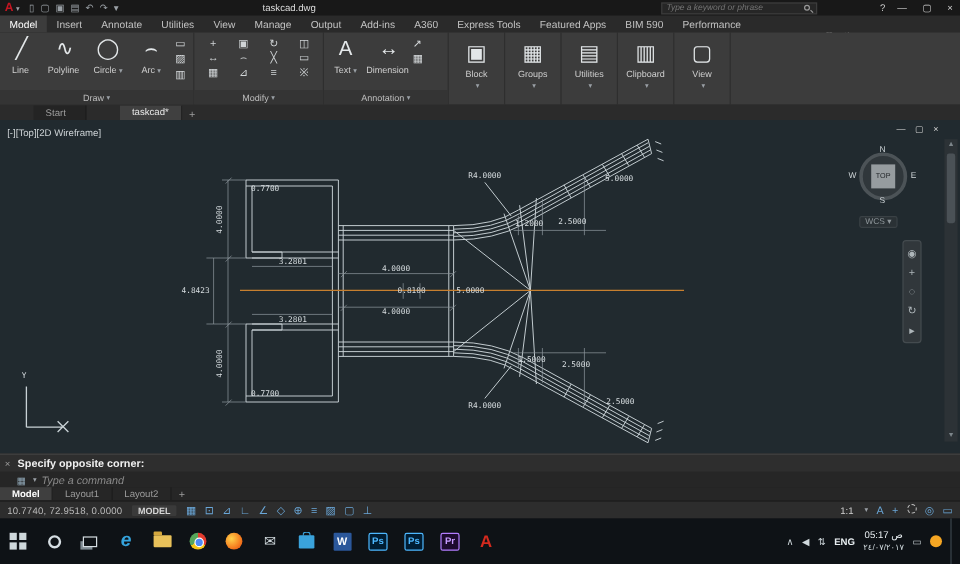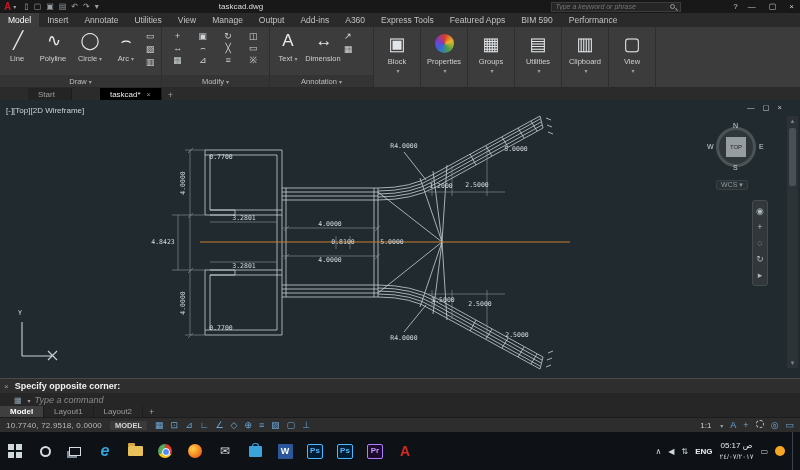--- a/index.html
+++ b/index.html
@@ -43,21 +43,21 @@
   .micon{font-size:9px;color:#d0d4d6;line-height:11px;text-align:center;}
   .pfoot{position:absolute;bottom:0;left:0;width:100%;height:12px;background:#343434;font-size:7.5px;color:#bdbdbd;display:flex;align-items:center;justify-content:center;}
   .bigpanels{display:flex;}
   .bigpanel{width:47px;height:61px;border-right:1px solid #2e2e2e;display:flex;flex-direction:column;align-items:center;padding-top:4px;}
   .big-icon{height:26px;font-size:18px;color:#e2e6e8;display:flex;align-items:center;justify-content:center;}
   .icon-layers .big-icon{width:16px;height:3px;background:#ddd;box-shadow:0 5px 0 #b5b5b5,0 10px 0 #8d8d8d;margin:4px 0 12px 0;font-size:0;}
   .icon-colorwheel .big-icon{width:19px;height:19px;border-radius:50%;margin:3px 0 4px 0;background:conic-gradient(#d23b2e,#e8b52c,#4f9e45,#2e6fd2,#7a3bd2,#d23b2e);font-size:0;}
   
   .filetabs{position:absolute;top:88px;left:0;width:800px;height:12px;background:#2b2b2b;display:flex;align-items:flex-end;font-size:8px;}
   .ftab{padding:1px 10px;background:#242424;color:#9f9f9f;border-right:1px solid #1d1d1d;display:flex;gap:6px;align-items:center;height:12px;margin-left:28px;}
-  .ftab.active{background:#000000;color:#e8e8e8;}
+  .ftab.active{background:#404040;color:#e8e8e8;flex-direction:column;}
   .ftab .x{font-size:7px;color:#9a9a9a;}
   .plusbtn{margin-left:6px;color:#9f9f9f;font-size:9px;}
   
   .viewport{position:absolute;top:100px;left:0;width:800px;height:278px;background:var(--vpbg);overflow:hidden;}
   .draw-svg{position:absolute;left:0;top:0;}
   .g-line{stroke:var(--line);stroke-width:.8;fill:none;}
   .g-dim{stroke:var(--dim);stroke-width:.6;fill:none;}
   .g-center{stroke:var(--center);stroke-width:1;fill:none;}
   .g-ucs{stroke:var(--line);stroke-width:1.1;fill:none;}
   .vp-label{position:absolute;left:6px;top:6px;font-size:8px;color:#cdd3d6;}
@@ -263,24 +263,20 @@
     </section>
 
     <div class="bigpanels">
 
 
         <div class="bigpanel">
           <div class="big-icon">▣</div>
           <div class="tool-label"><span>Block</span><br><span class="caret">▾</span></div>
         </div>
 
-        <div class="bigpanel icon-colorwheel">
-          <div class="big-icon"></div>
-          <div class="tool-label"><span>Properties</span><br><span class="caret">▾</span></div>
-        </div>
 
         <div class="bigpanel">
           <div class="big-icon">▦</div>
           <div class="tool-label"><span>Groups</span><br><span class="caret">▾</span></div>
         </div>
 
         <div class="bigpanel">
           <div class="big-icon">▤</div>
           <div class="tool-label"><span>Utilities</span><br><span class="caret">▾</span></div>
         </div>

